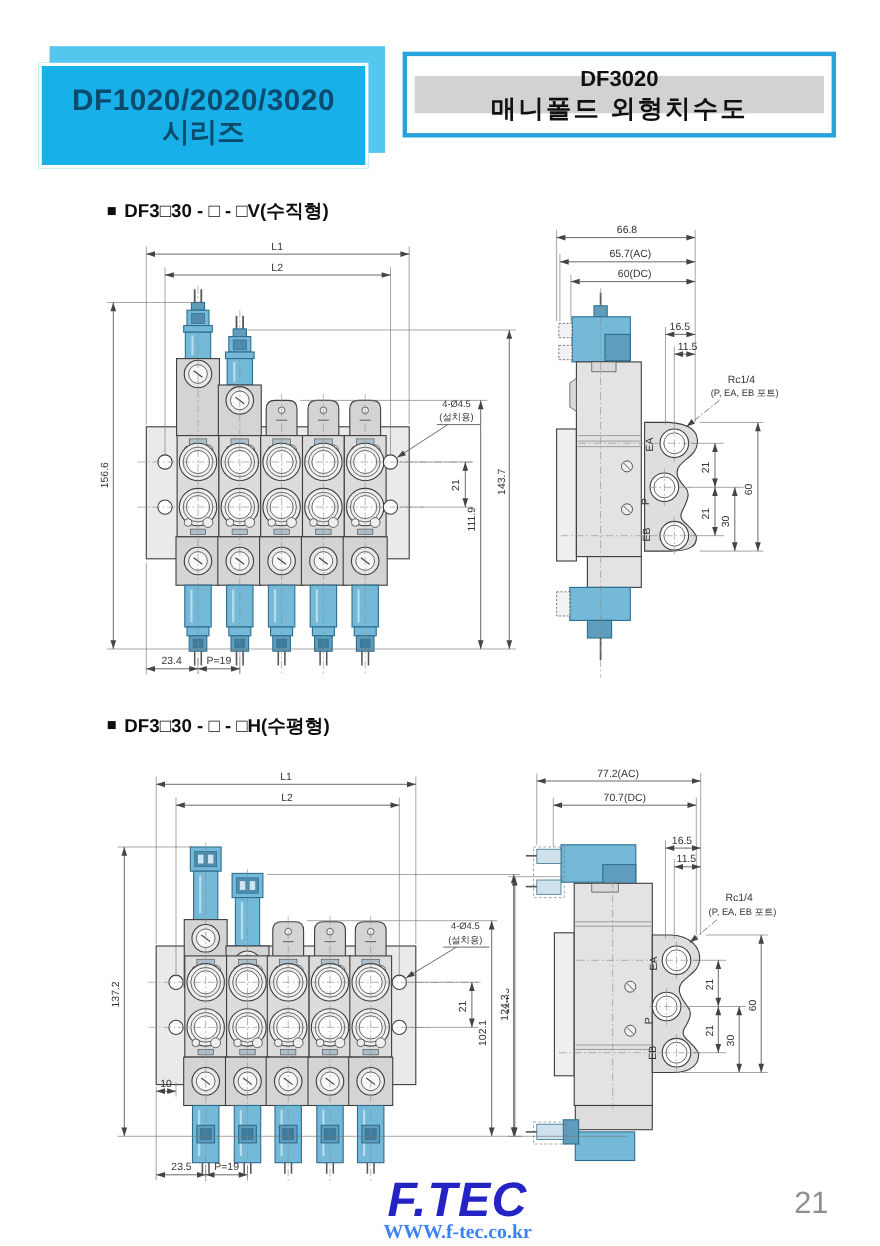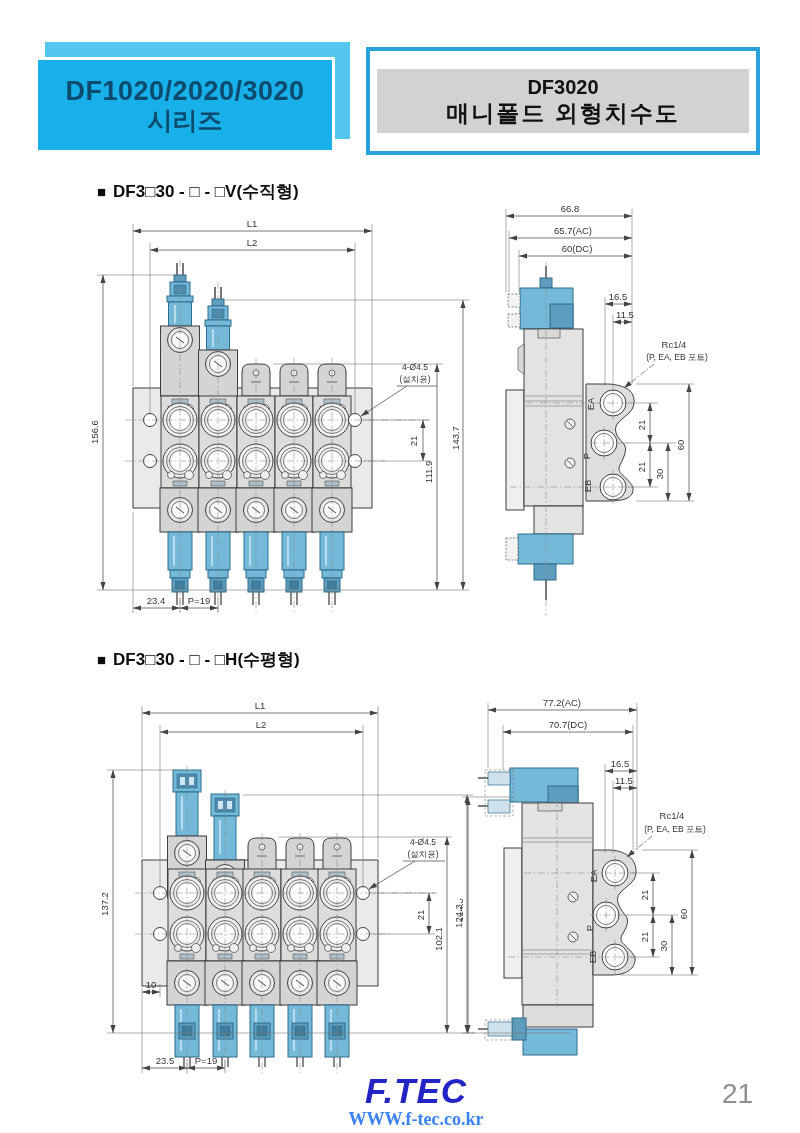--- a/index.html
+++ b/index.html
@@ -5,41 +5,41 @@
   html,body{margin:0;padding:0;background:#fff;}
   .page{position:relative;width:800px;height:1133px;background:#fff;overflow:hidden;
         font-family:"Liberation Sans",sans-serif;}
   
   .hdr-back{position:absolute;left:45px;top:42px;width:305px;height:97px;background:#55c7ef;}
   .hdr-main{position:absolute;left:35px;top:57px;width:300px;height:96px;background:#17b0e8;
             border:3px solid #ffffff;box-sizing:border-box;display:flex;flex-direction:column;
             align-items:center;justify-content:center;color:#0c4a6e;font-weight:bold;}
   .hdr-main .l1{font-size:27px;line-height:30px;letter-spacing:0.5px;}
   .hdr-main .l2{font-size:25px;line-height:28px;}
-  .hdr-right{position:absolute;left:366px;top:47px;width:394px;height:108px;background:#fff;
+  .hdr-right{position:absolute;left:366px;top:47px;width:394px;height:78px;background:#fff;
              border:4px solid #29a3dc;box-sizing:border-box;padding:18px 7px;}
   .hdr-right-inner{background:#d2d2d2;width:100%;height:100%;display:flex;flex-direction:column;
              align-items:center;justify-content:center;color:#111;}
   .pcode{font-size:20px;font-weight:bold;line-height:24px;}
   .psub{font-size:23px;font-weight:bold;line-height:28px;letter-spacing:2px;}
   
   .sec-title{position:absolute;left:97px;font-size:17px;font-weight:bold;color:#0d0d0d;
              display:flex;align-items:center;gap:7px;}
   .sec-title .bullet{font-size:15px;}
   
   svg.drw{position:absolute;}
   svg text{font-family:"Liberation Sans",sans-serif;font-size:9.5px;fill:#333;text-anchor:middle;}
   svg text.small{font-size:8.5px;}
   .dim{stroke:#555;stroke-width:0.8;fill:none;}
   .ext{stroke:#777;stroke-width:0.6;fill:none;}
   .cl{stroke:#8a8a8a;stroke-width:0.55;fill:none;stroke-dasharray:7 2.5 1.5 2.5;}
   .ldr{stroke:#555;stroke-width:0.7;fill:none;stroke-dasharray:6 2 1.5 2;}
   
   .logo-wrap{position:absolute;left:346px;top:1074px;width:140px;text-align:center;}
-  .logo{font-size:35px;font-style:italic;font-weight:bold;color:#2424c4;letter-spacing:1px;line-height:34px;}
+  .logo{font-size:44px;font-style:italic;font-weight:bold;color:#2424c4;letter-spacing:1px;line-height:34px;}
   .site{font-family:"Liberation Serif",serif;font-size:18px;font-weight:bold;color:#3b82f6;margin-top:1px;}
   .pagenum{position:absolute;left:722px;top:1078px;font-size:28px;color:#8f8f8f;}
 </style>
 </head>
 <body>
 
 <div class="page">
 
   <div class="hdr-back"></div>
   <div class="hdr-main">

